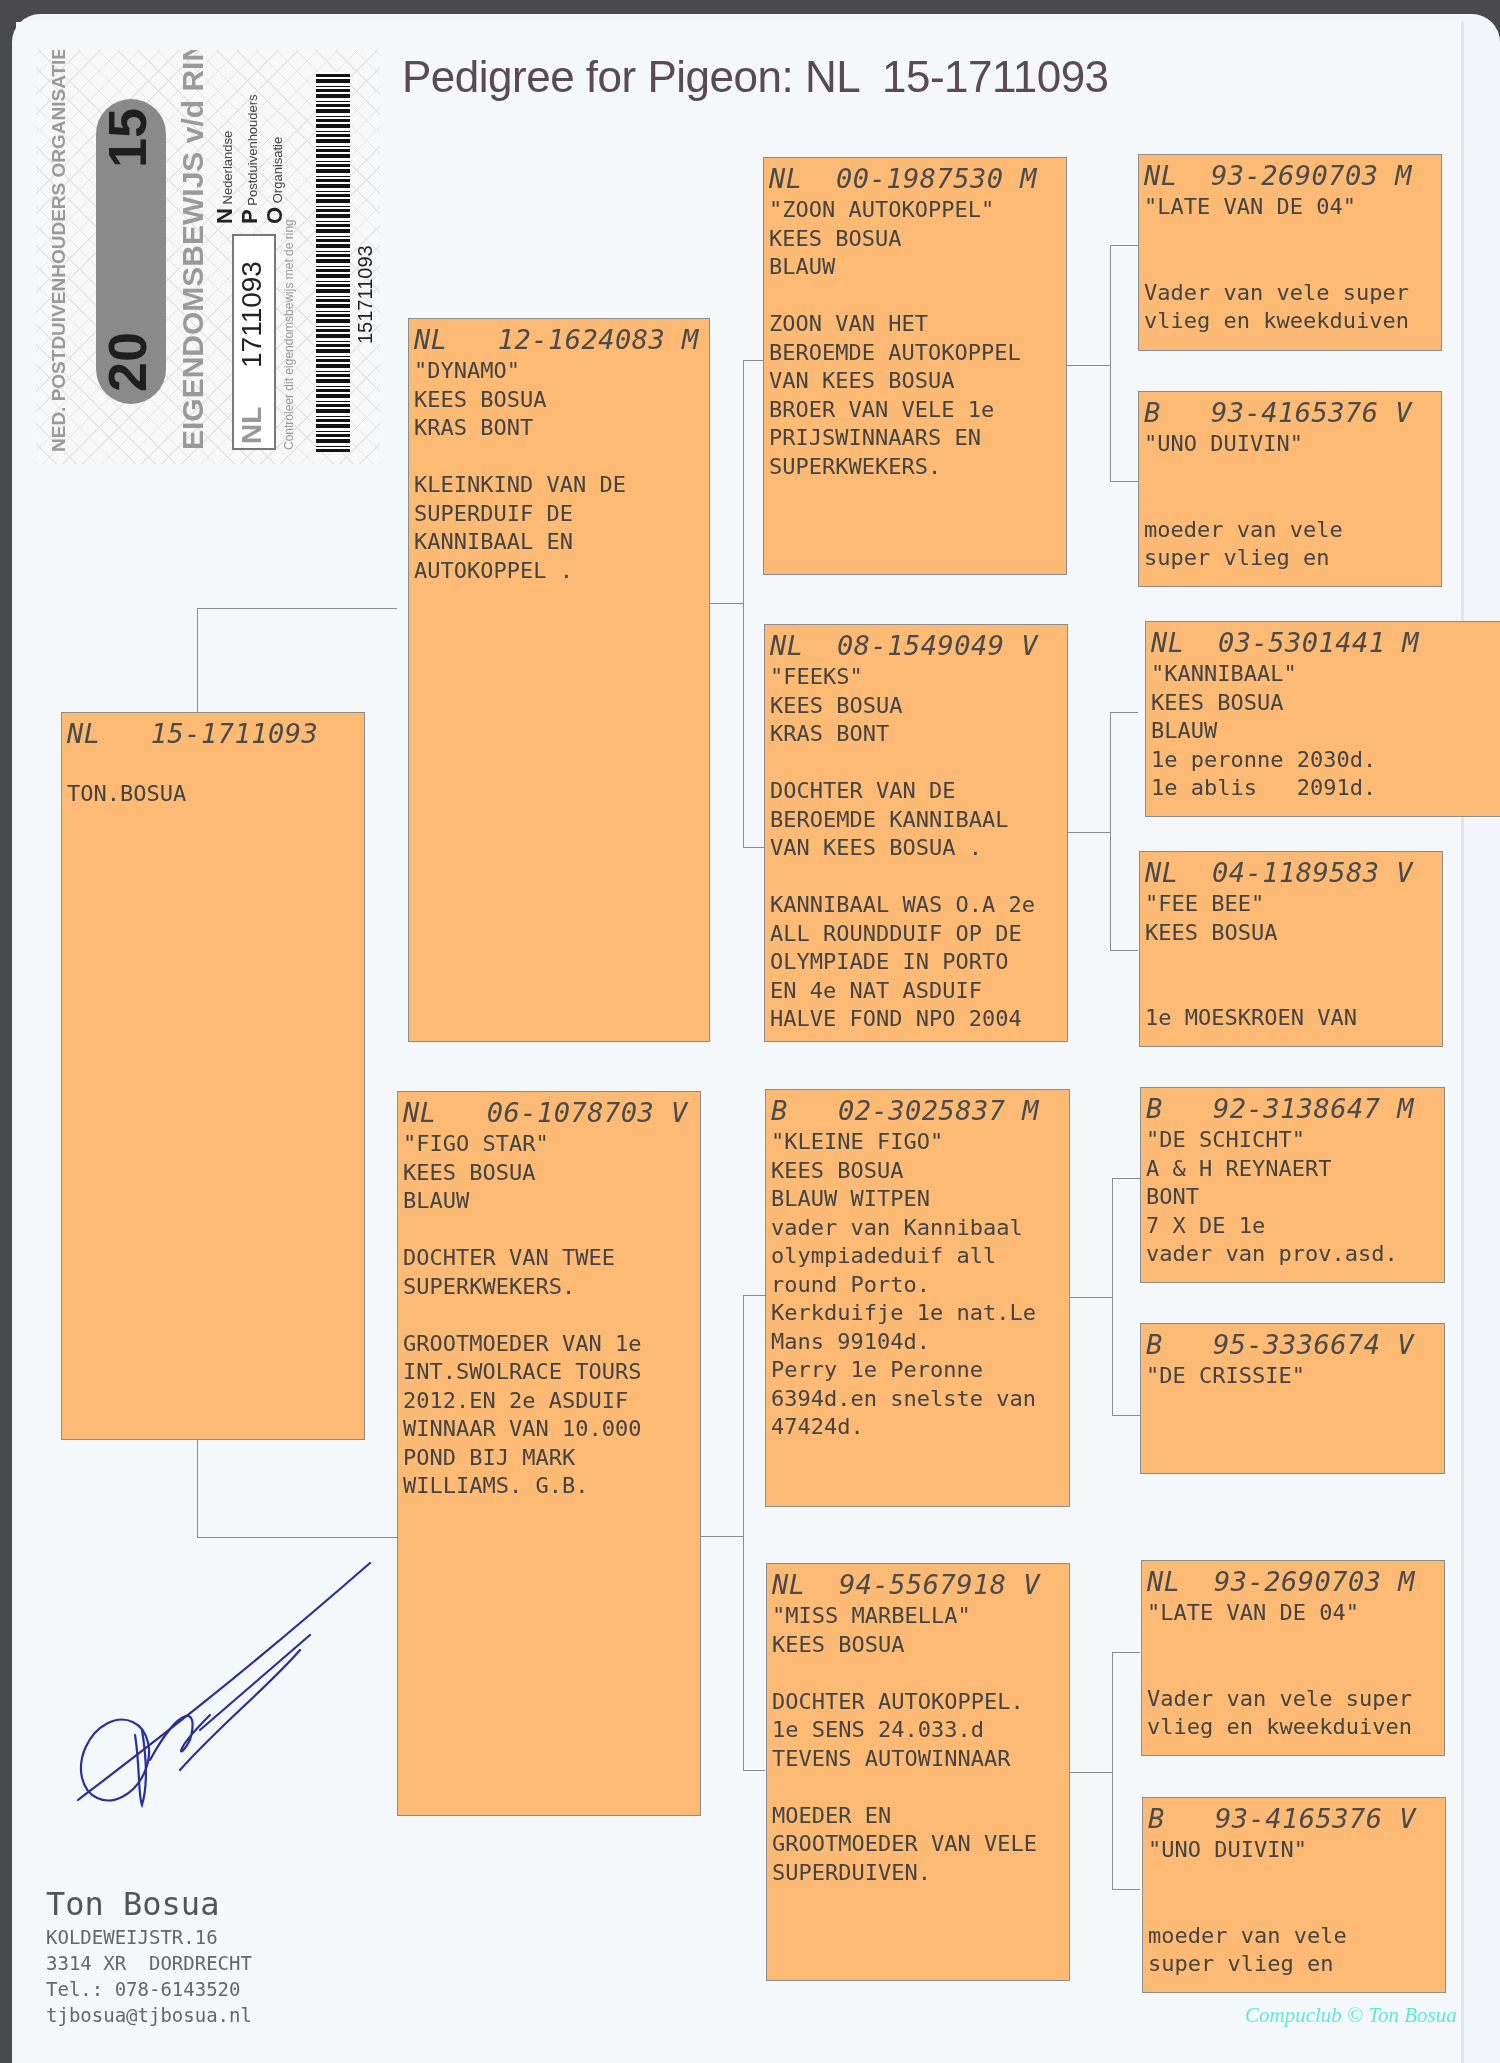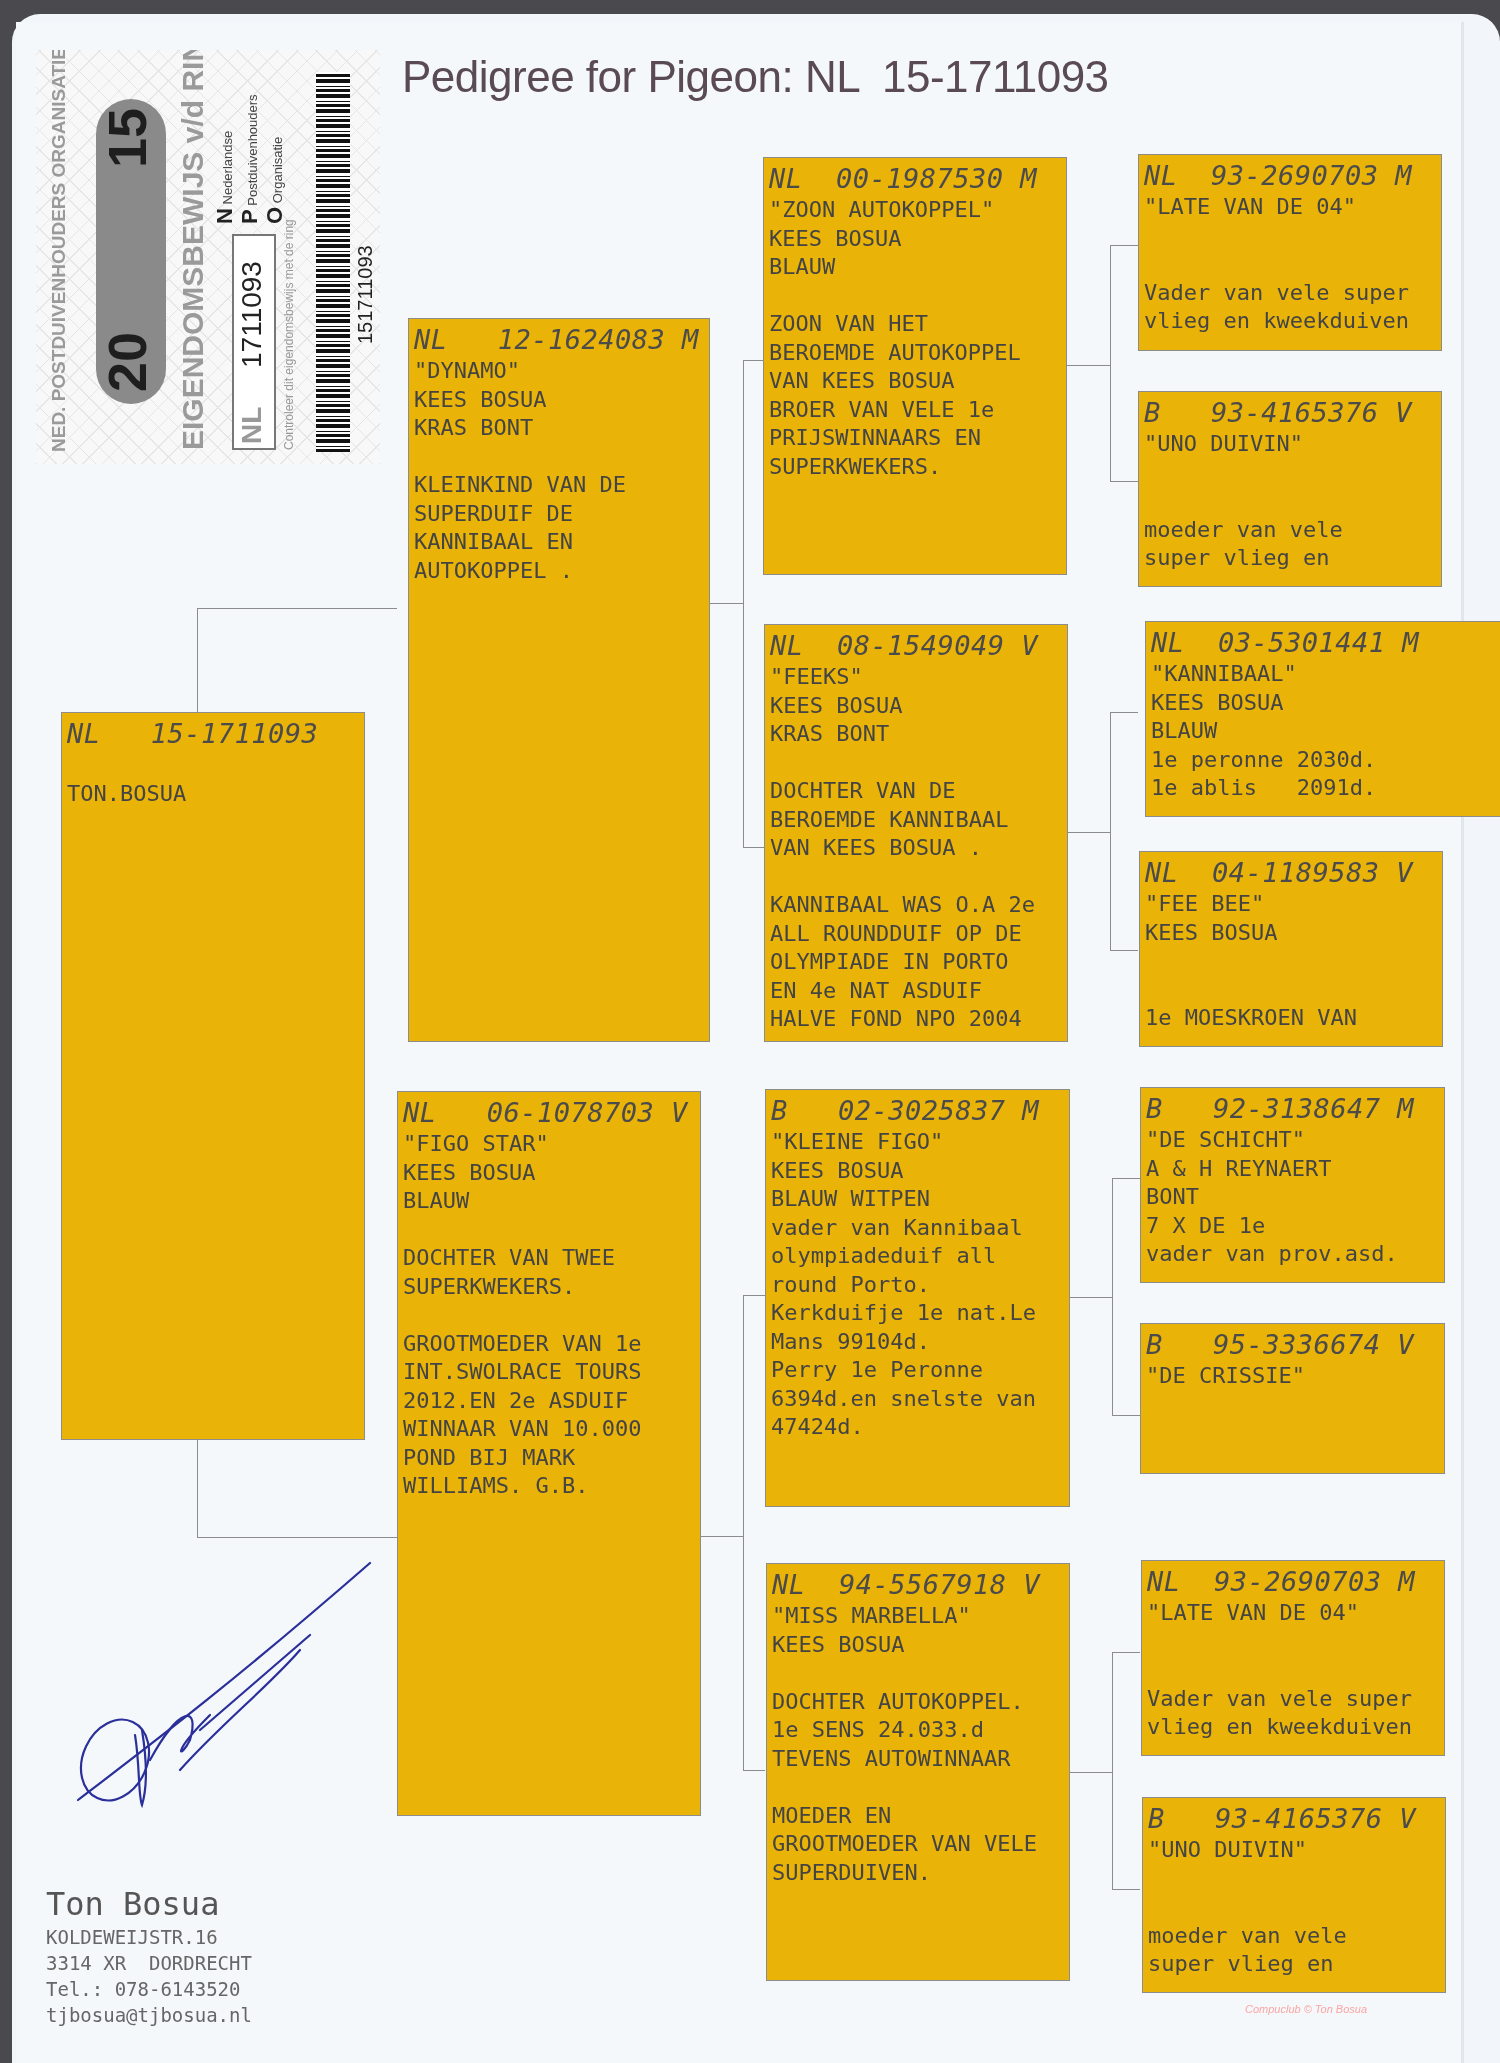--- a/index.html
+++ b/index.html
@@ -1,20 +1,20 @@
 <!DOCTYPE html>
 <html><head>
 <meta charset="utf-8">
 <style>
   html, body { margin:0; padding:0; }
   body { width:1500px; height:2063px; background:#4a4a4e; position:relative; overflow:hidden; font-family:"DejaVu Sans Mono", monospace; }
   .sheet { position:absolute; left:12px; top:14px; width:1488px; height:2049px; background:#f2f6fa; border-radius:28px 28px 0 0; }
   .inner { position:absolute; left:16px; top:22px; width:1445px; height:2041px; background:#f4f8fb; border-right:3px solid #e0e6ec; }
   .title { position:absolute; left:402px; top:52px; font-family:"Liberation Sans", sans-serif; font-size:44px; color:#5a4a52; letter-spacing:-0.5px; white-space:pre; }
-  .box { position:absolute; border:1.5px solid #8c8c8c; background:#eab308; box-sizing:border-box; padding:6px 0 12px 5px; color:#444; font-size:22px; line-height:28.5px; }
+  .box { position:absolute; border:1.5px solid #8c8c8c; background:#fdba74; box-sizing:border-box; padding:6px 0 12px 5px; color:#444; font-size:22px; line-height:28.5px; }
   .ring { font-style:italic; font-size:27px; color:#4b4b4b; letter-spacing:0.5px; white-space:pre; line-height:30px; margin-bottom:2px; }
   .line { white-space:pre; display:block; min-height:28.5px; }
   .hl { position:absolute; height:0; border-top:1.5px solid #8c8c8c; }
   .vl { position:absolute; width:0; border-left:1.5px solid #8c8c8c; }
   .card { position:absolute; left:36px; top:50px; width:344px; height:414px; background:#f8f8f8; overflow:hidden; }
   .card .bg { position:absolute; inset:0; background:repeating-linear-gradient(45deg,#e6e6e6 0 1px,transparent 1px 14px),repeating-linear-gradient(-45deg,#e6e6e6 0 1px,transparent 1px 14px); }
   .card .rot { position:absolute; left:0; top:0; width:414px; height:344px; transform-origin:0 0; transform:translate(0,414px) rotate(-90deg); }
   .card .org { position:absolute; left:12px; top:12px; font-family:"Liberation Sans", sans-serif; font-weight:bold; font-size:19px; color:#9a9a9a; white-space:pre; }
   .card .pill { position:absolute; left:60px; top:60px; width:305px; height:70px; background:#8a8a8a; border-radius:35px; }
   .card .yr1 { position:absolute; left:72px; top:60px; font-family:"Liberation Sans", sans-serif; font-weight:bold; font-size:54px; color:#1e1e1e; }
@@ -25,21 +25,21 @@
   .card .nlbox { position:absolute; left:14px; top:196px; width:212px; height:40px; background:#fff; border:2px solid #777; font-family:"Liberation Sans", sans-serif; font-size:28px; }
   .card .nlbox .nl { position:absolute; left:4px; top:2px; font-weight:bold; color:#999; }
   .card .nlbox .num { position:absolute; left:80px; top:2px; color:#222; }
   .card .ctrl { position:absolute; left:14px; top:246px; font-family:"Liberation Sans", sans-serif; font-size:12px; color:#999; }
   .card .bar { position:absolute; left:12px; top:280px; width:380px; height:34px; background:repeating-linear-gradient(90deg,#111 0 3px,#fff 3px 5px,#111 5px 6px,#fff 6px 9px,#111 9px 13px,#fff 13px 15px); }
   .card .barnum { position:absolute; left:120px; top:318px; font-family:"Liberation Sans", sans-serif; font-size:20px; color:#222; }
   .sig { position:absolute; left:70px; top:1555px; width:320px; height:260px; }
   .addr { position:absolute; left:46px; top:1840px; color:#555;margin-top:44px; }
   .addr .name { font-size:32px; color:#555; line-height:40px; }
   .addr .al { font-size:19px; line-height:26px; white-space:pre; color:#666; }
-  .footer { position:absolute; left:1245px; top:2003px; font-family:Liberation Sans, sans-serif; font-style:italic; font-size:11px; color:#fca5a5; white-space:pre; }
+  .footer { position:absolute; left:1245px; top:2003px; font-family:Liberation Serif, serif; font-style:italic; font-size:21px; color:#5eead4; white-space:pre; }
 </style>
 </head>
 <body>
 
 <div class="sheet"></div>
 <div class="inner"></div>
 
 <div class="card">
   <div class="bg"></div>
   <div class="rot">

